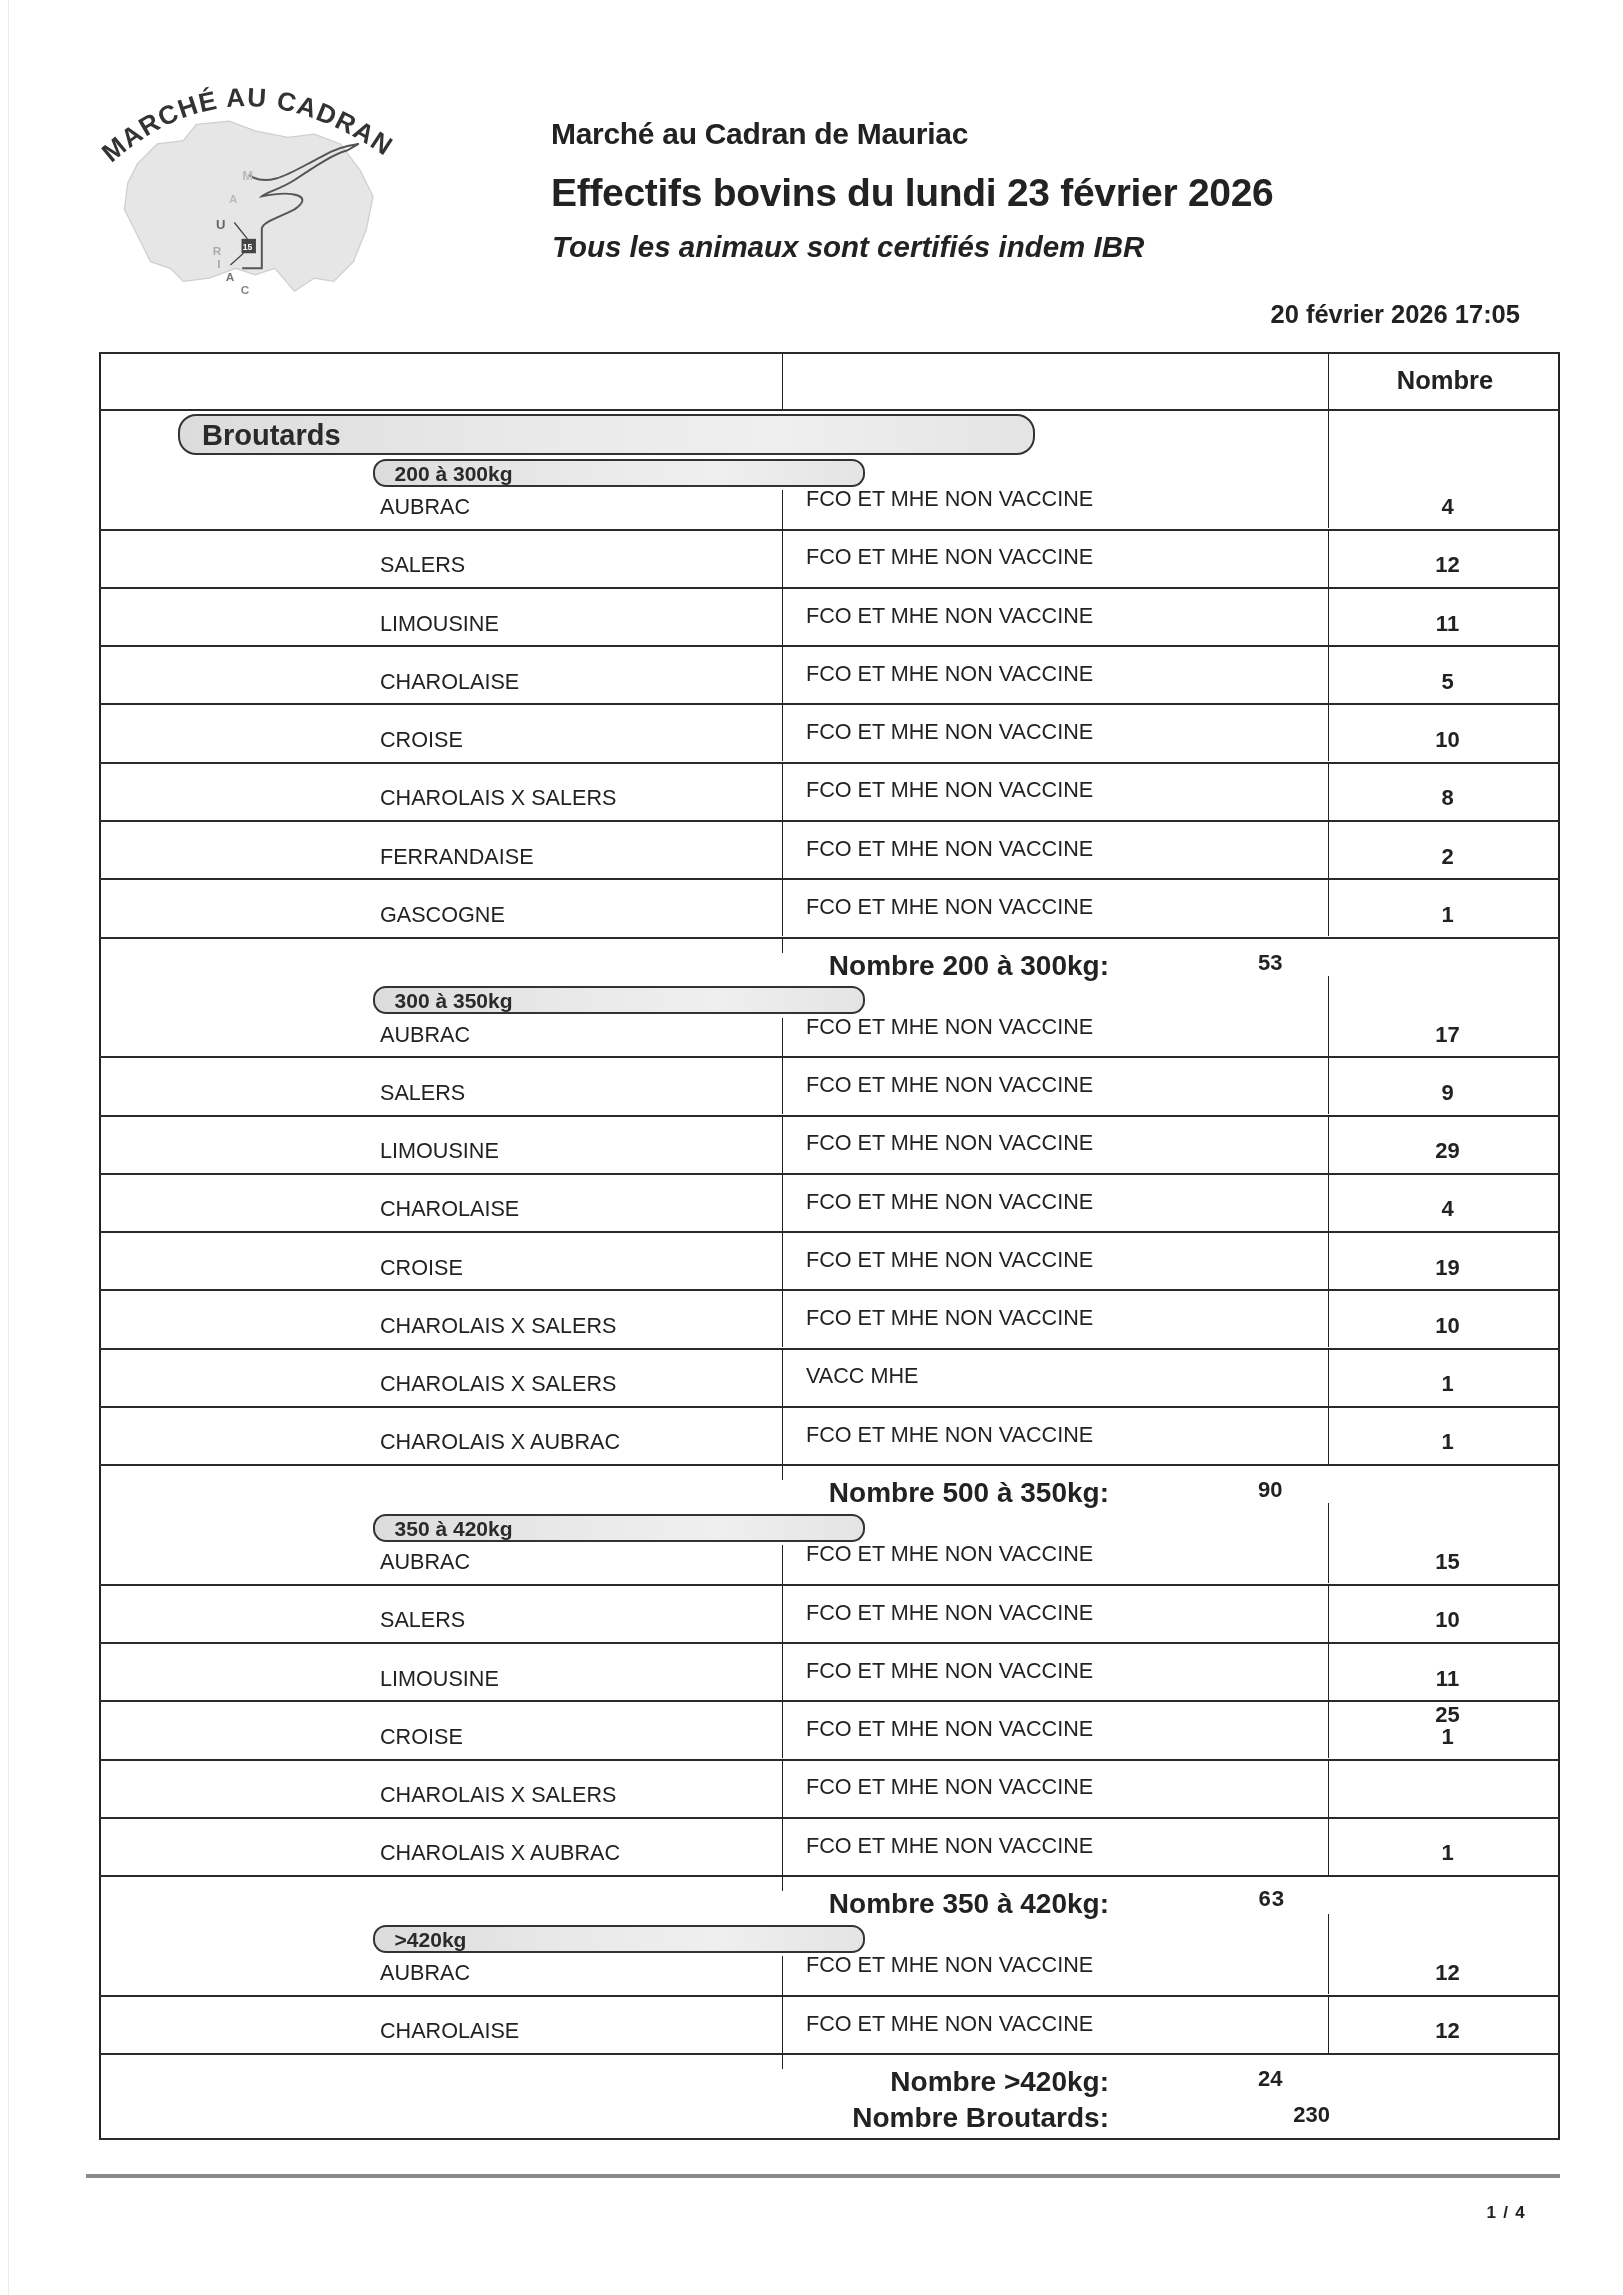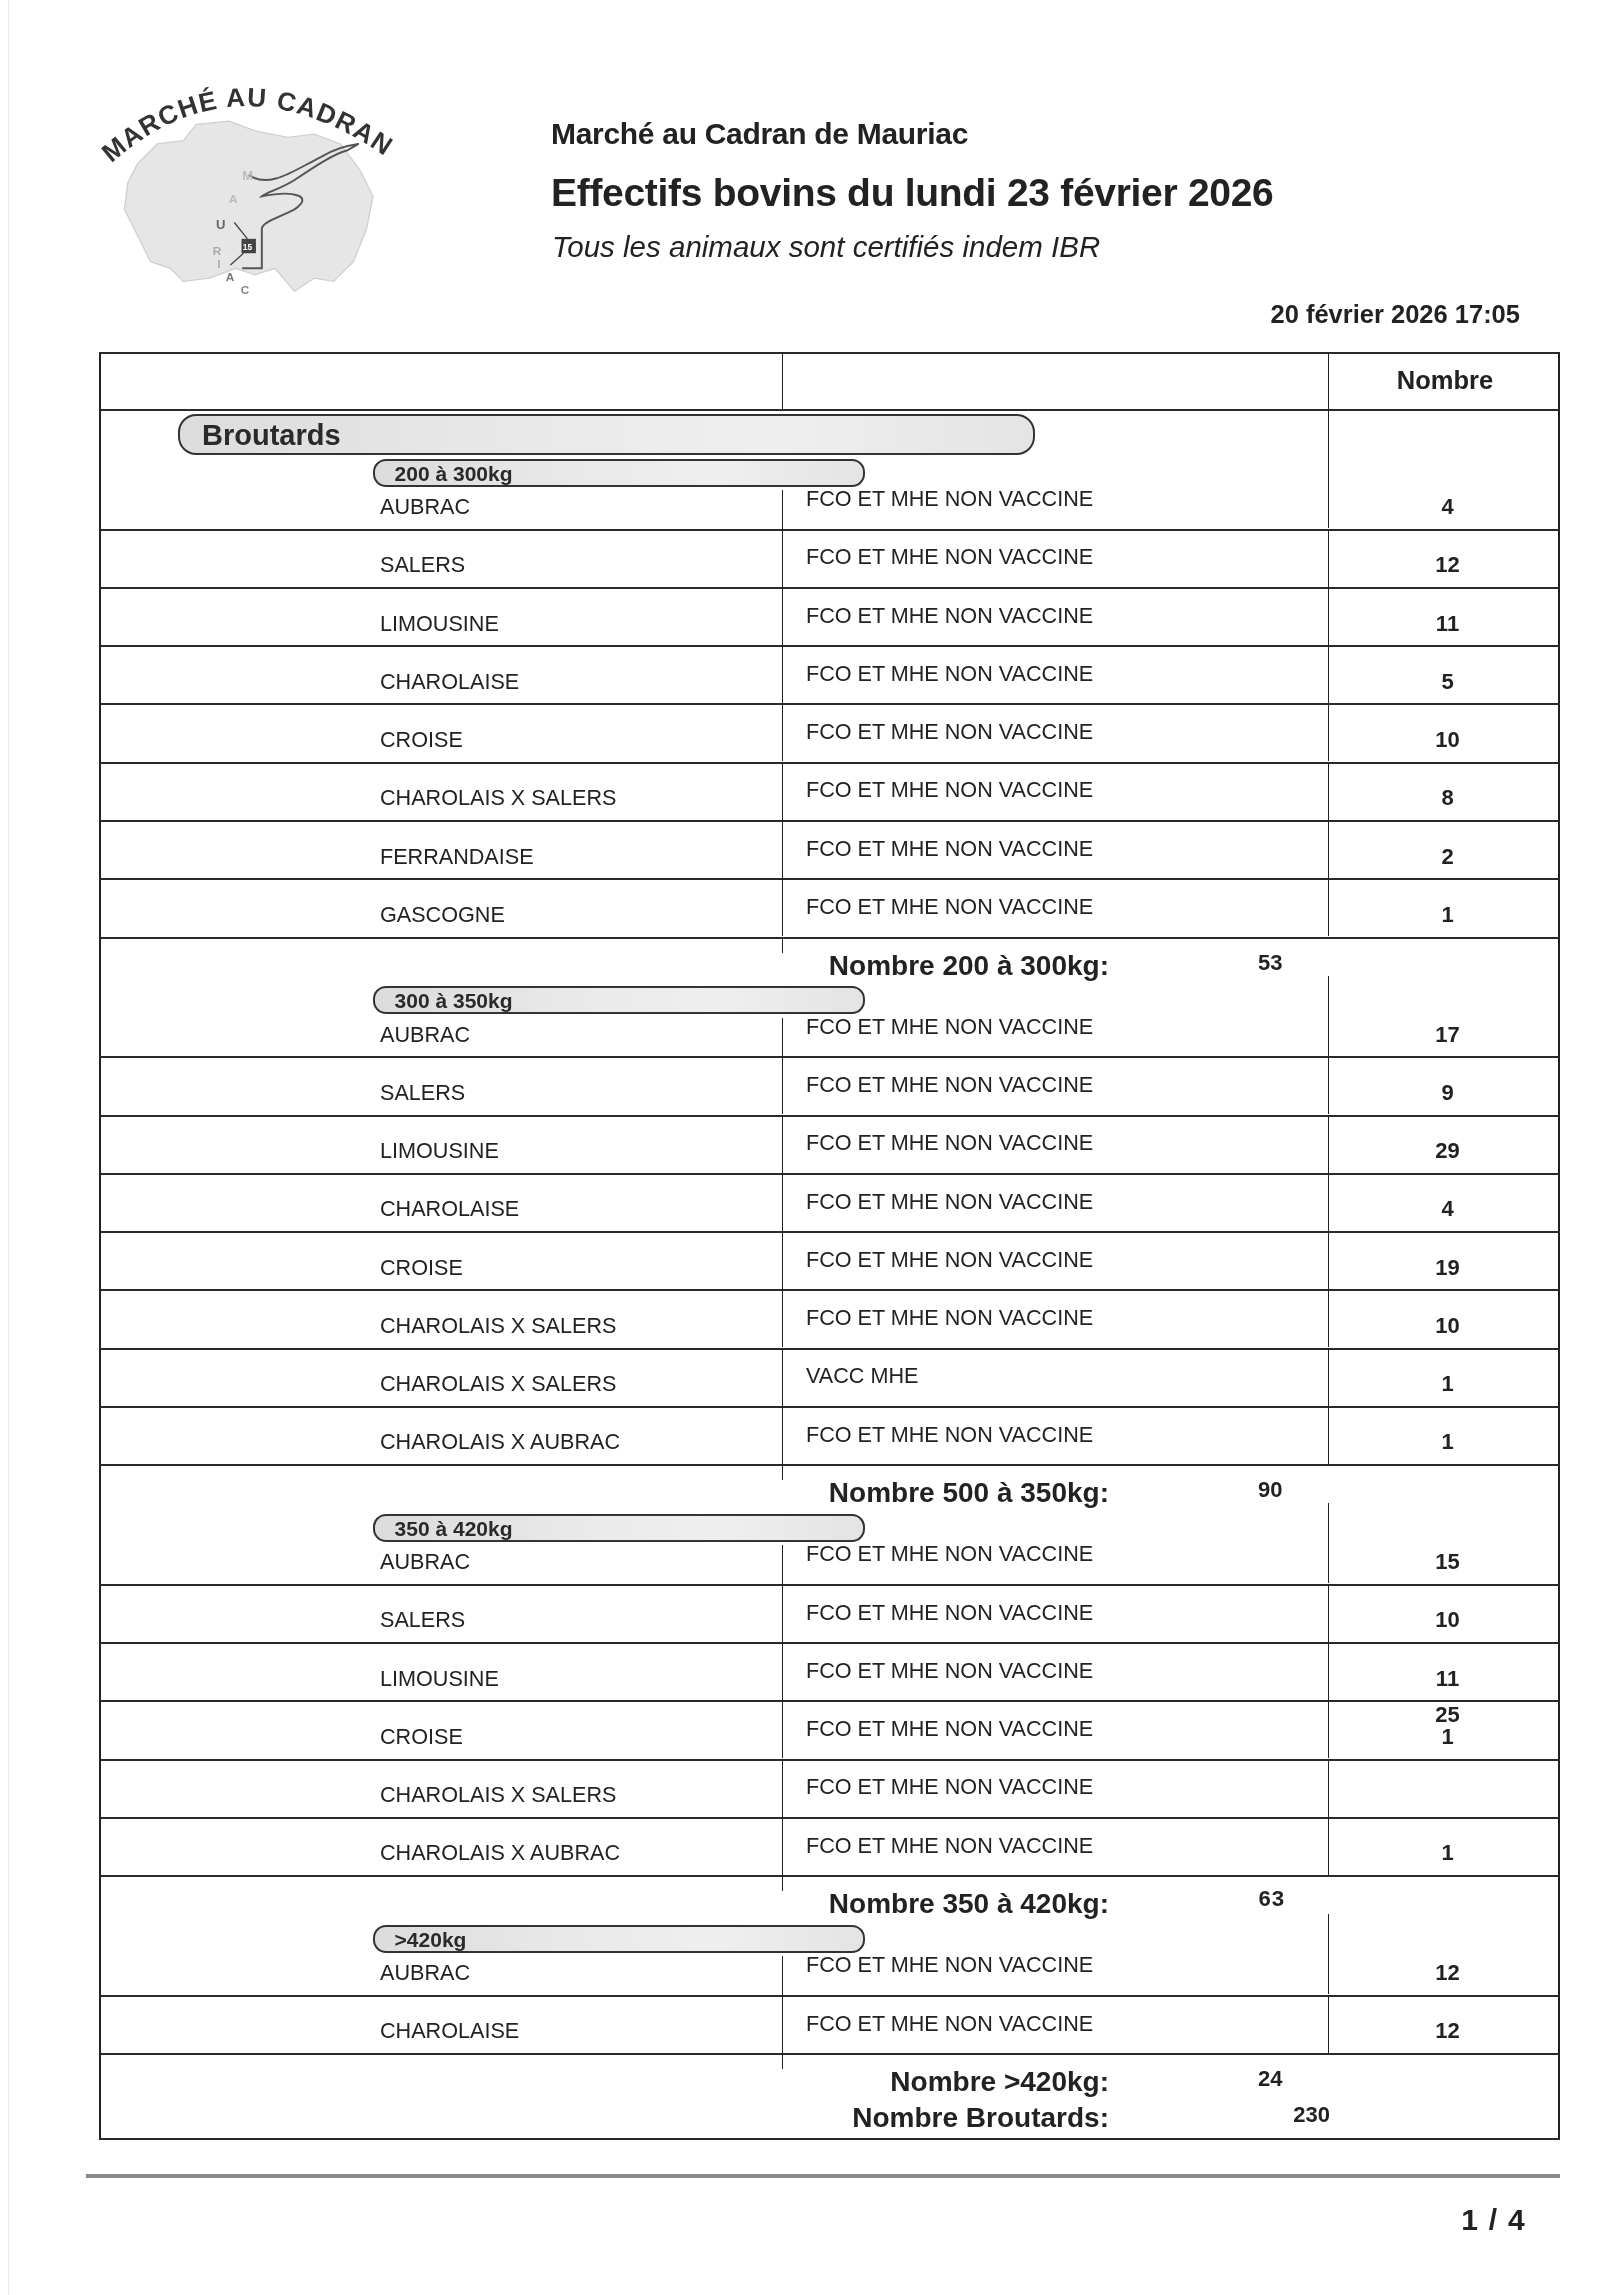--- a/index.html
+++ b/index.html
@@ -6,21 +6,21 @@
   body { width: 1623px; height: 2295px; position: relative; overflow: hidden;
          font-family: "Liberation Sans", sans-serif; color: #222; }
   .abs { position: absolute; }
 
   
   #logo { left: 98px; top: 72px; width: 308px; height: 229px; }
 
   
   #org-name { left: 551px; top: 117px; font-size: 30px; font-weight: bold; white-space: nowrap; letter-spacing: -0.3px; }
   #doc-title { left: 551px; top: 171px; font-size: 39px; font-weight: bold; white-space: nowrap; letter-spacing: -0.3px; }
-  #doc-subtitle { left: 552px; top: 230px; font-size: 29.5px; font-weight: normal; font-style: italic; white-space: nowrap; }
+  #doc-subtitle { left: 552px; top: 230px; font-size: 29.5px; font-weight: bold; font-style: italic; white-space: nowrap; }
   #print-date { right: 103px; top: 300px; font-size: 25.5px; font-weight: bold; white-space: nowrap; }
 
   
   #table { left: 99px; top: 352px; width: 1461px; height: 1801px; }
   .hline { position: absolute; left: 0; right: 0; height: 2px; background: #2a2a2a; }
   .vline { position: absolute; width: 1.3px; background: #222; }
   .frame-left { position: absolute; left: 0; top: 0; bottom: 0; width: 2px; background: #222; }
   .frame-right { position: absolute; right: 0; top: 0; bottom: 0; width: 2px; background: #222; }
 
   .th { position: absolute; top: 14.4px; font-size: 25.5px; font-weight: bold; text-align: center; }
@@ -33,21 +33,21 @@
 
   .cell-breed { position: absolute; font-size: 21.6px; white-space: nowrap; color: #222; }
   .cell-comment { position: absolute; font-size: 21.6px; white-space: nowrap; color: #222; }
   .cell-count { position: absolute; font-size: 22px; font-weight: bold; text-align: center; width: 79px; color: #222; }
 
   .sub-label { position: absolute; font-size: 28px; font-weight: bold; text-align: right; white-space: nowrap; color: #222; }
   .sub-value { position: absolute; font-size: 22px; font-weight: bold; text-align: right; width: 79px; white-space: nowrap; color: #222; }
 
   
   #footer-rule { left: 86px; top: 2174px; width: 1474px; height: 3.9px; background: #8a8a8a; }
-  #page-number { right: 97px; top: 2203px; font-size: 30px; font-weight: bold; white-space: nowrap; letter-spacing: 1.3px; margin-left: 38px; }
+  #page-number { right: 97px; top: 2203px; font-size: 17px; font-weight: bold; white-space: nowrap; letter-spacing: 1.3px; margin-left: 38px; }
   #left-margin-mark { left: 7.9px; top: 0; width: 1.3px; height: 2295px; background: #ececec; }
 </style>
 </head>
 <body>
 
 <div id="left-margin-mark" class="abs"></div>
 
 <div id="logo" class="abs">
   <svg width="308" height="229" viewBox="0 0 470 350">
     <path d="M60,140 L90,110 L130,105 L150,80 L200,75 L240,90 L290,100 L330,95 L370,110 L400,150 L420,190 L410,240 L390,290 L360,320 L330,315 L300,335 L270,300 L240,310 L210,300 L170,315 L130,320 L110,300 L80,290 L60,250 L40,210 L45,170 Z" fill="#e6e6e6" stroke="#cfcfcf" stroke-width="2"></path>

